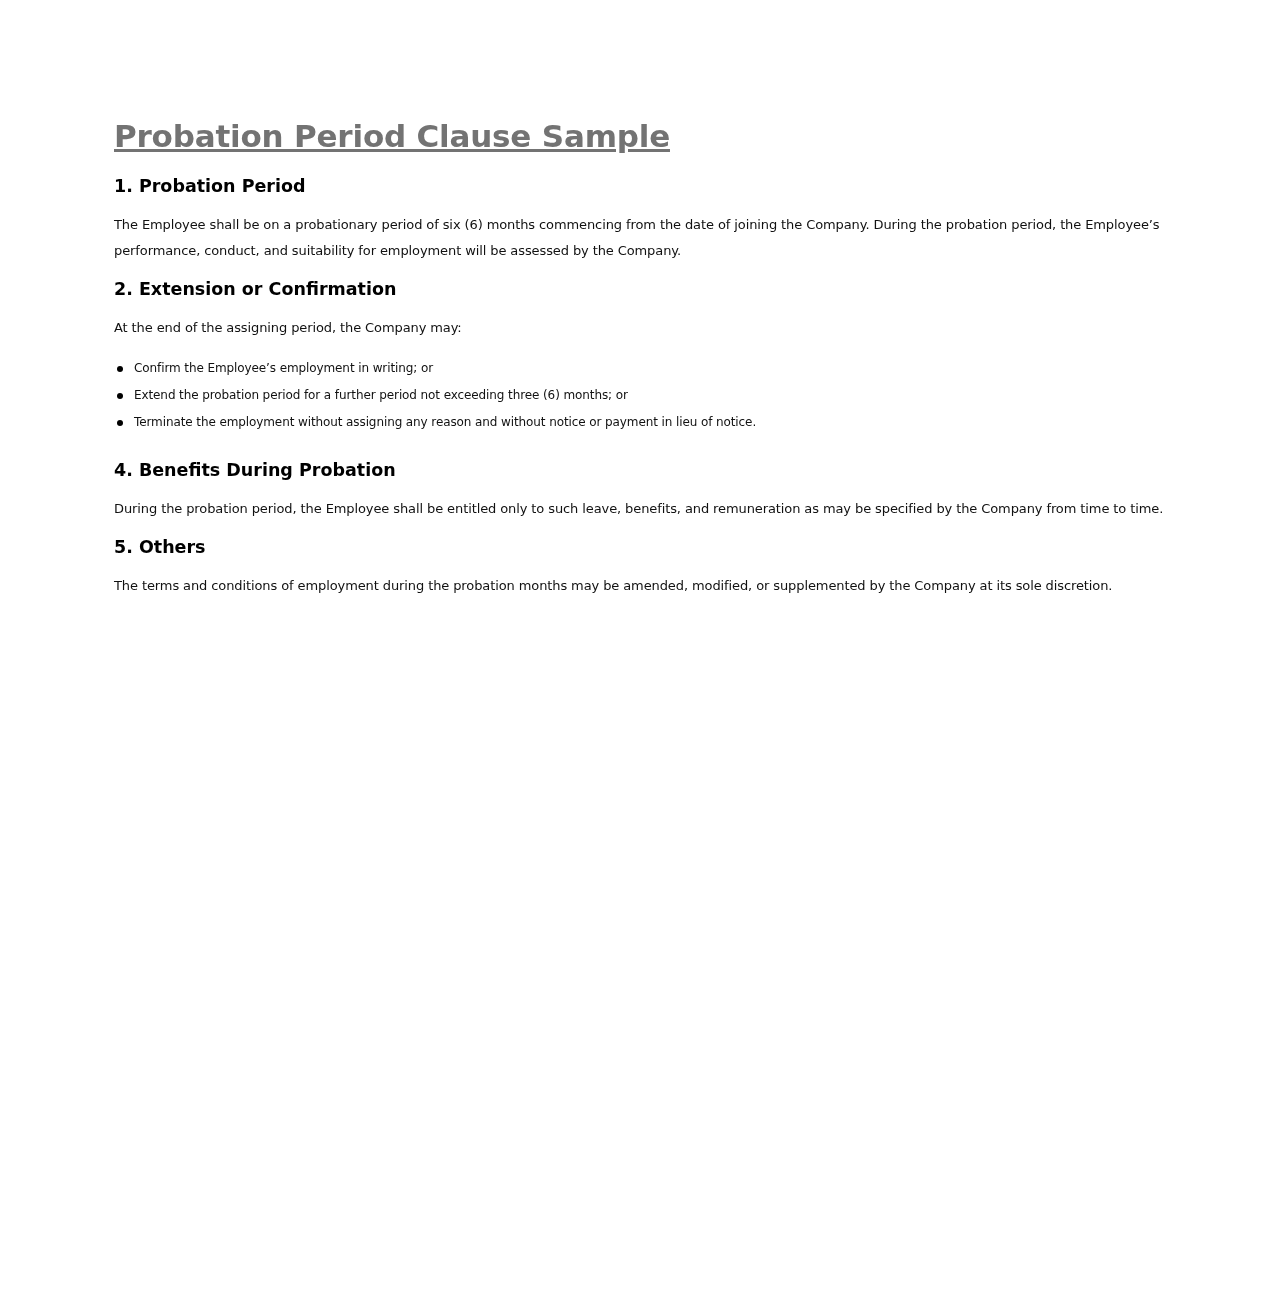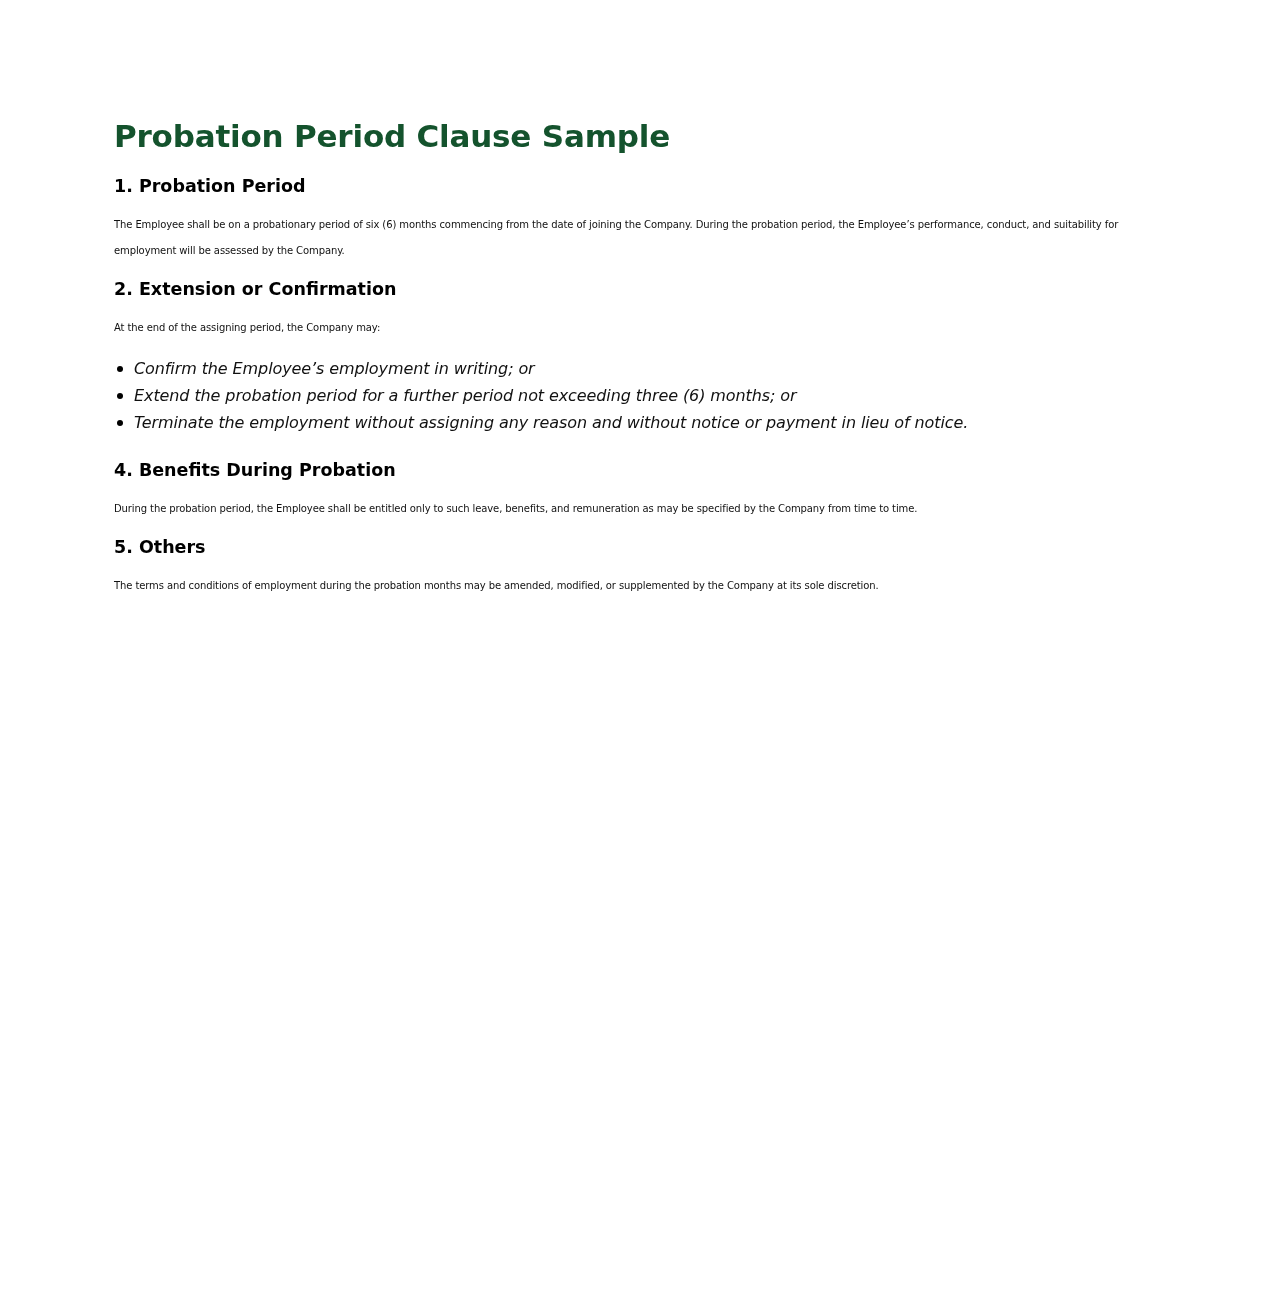--- a/index.html
+++ b/index.html
@@ -19,46 +19,46 @@
       left: 114px;
       top: 114px;
       width: 1050px;
     }
     h1 {
       font-size: 31px;
       font-weight: 600;
       margin: 0 0 16px 0;
       line-height: 44px;
       letter-spacing: -0.2px;
-      color: #14532d;
+      color: #737373;
+      text-decoration: underline;
     }
     h3 {
       font-size: 17.5px;
       font-weight: 600;
       margin: 5px 0 14px 0;
       line-height: 24px;
       color: #000;
     }
     p {
-      font-size: 10px;
+      font-size: 13px;
       line-height: 25.6px;
       margin: 0 0 14px 0;
       letter-spacing: -0.1px;
     }
     ul {
       margin: 0 0 22px 0;
       padding: 0 0 0 20px;
       list-style: none;
     }
     ul li {
-      font-size: 16px;
+      font-size: 12px;
       line-height: 27px;
       position: relative;
       letter-spacing: -0.1px;
-      font-style: italic;
     }
     ul li::before {
       content: "";
       position: absolute;
       left: -17px;
       top: 11px;
       width: 6px;
       height: 6px;
       border-radius: 50%;
       background: #000;

